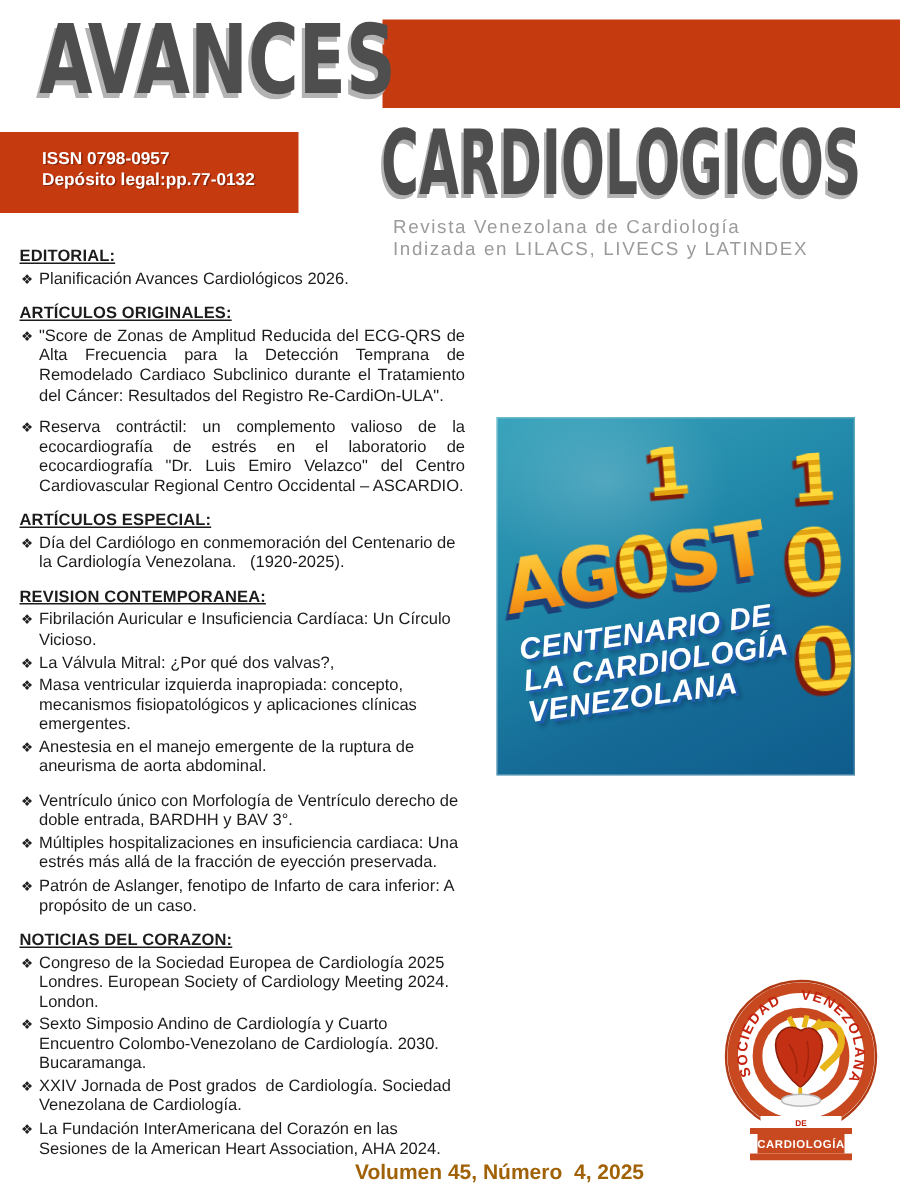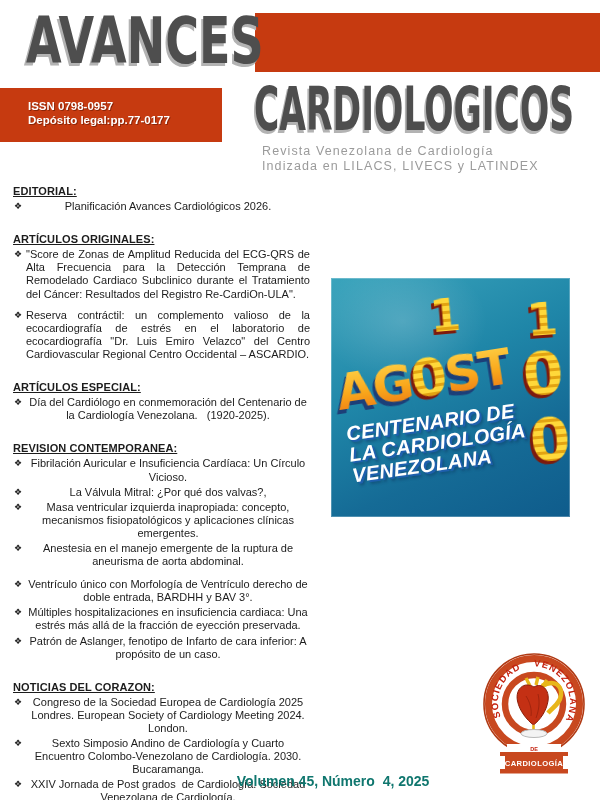--- a/index.html
+++ b/index.html
@@ -5,36 +5,36 @@
   html,body{margin:0;padding:0;}
   body{width:600px;height:800px;background:#ffffff;position:relative;overflow:hidden;
        font-family:"Liberation Sans",sans-serif;color:#1c1c1c;}
   .abs{position:absolute;}
 
   
   .bar-top{left:255px;top:13px;width:345px;height:59px;background:#c63a10;}
   .title-avances{left:26px;top:4px;font-family:"DejaVu Sans",sans-serif;font-weight:bold;
        font-size:64px;color:#4e4e4e;letter-spacing:0px;transform:scaleX(.72);transform-origin:left top;
        text-shadow:-3px 3px 0 #b3b3b3;white-space:nowrap;z-index:2;}
-  .issn-box{left:0;top:88px;width:222px;height:54px;background:#c63a10;color:#ffffff;
+  .issn-box{left:0;top:88px;width:199px;height:54px;background:#c63a10;color:#ffffff;
        font-weight:bold;font-size:11.5px;line-height:14px;padding:11px 0 0 28px;box-sizing:border-box;
        text-shadow:1px 1px 0 rgba(90,20,0,.55);}
   .title-cardio{left:254px;top:74px;font-family:"DejaVu Sans",sans-serif;font-weight:bold;
        font-size:60px;color:#4e4e4e;transform:scaleX(.575);transform-origin:left top;
        text-shadow:-3px 3px 0 #b3b3b3;white-space:nowrap;}
   .subtitle{left:262px;top:144px;width:336px;color:#9b9b9b;
        font-size:12.5px;line-height:14.5px;letter-spacing:1.1px;white-space:nowrap;}
 
   
   .toc{left:13px;top:165px;width:297px;font-size:11px;line-height:13.1px;}
   .sec{margin-bottom:10px;}
-  .sec-title{font-weight:bold;text-decoration:underline;margin-bottom:2px;letter-spacing:.1px;margin-top:20px;}
+  .sec-title{font-weight:bold;text-decoration:underline;margin-bottom:2px;letter-spacing:.1px;}
   .item{position:relative;padding-left:13px;margin-bottom:2px;}
   .blt{position:absolute;left:1px;top:0;font-size:9px;color:#222;}
-  .itx{display:block;white-space:pre-wrap;text-align:center;}
+  .itx{display:block;white-space:pre-wrap;}
   .just .itx{text-align:justify;}
   .gap-b{margin-bottom:8px;}
 
   
   .poster{left:331px;top:278px;width:239px;height:239px;overflow:hidden;
       background:
         radial-gradient(120px 90px at 30% 18%,rgba(255,255,255,.18),rgba(255,255,255,0) 70%),
         linear-gradient(155deg,#3aa4bc 0%,#1f86a8 40%,#156b96 70%,#0f5c8c 100%);
       box-shadow:inset 0 0 0 1px rgba(255,255,255,.25);}
   .ag-line{position:absolute;left:10px;top:84px;transform:rotate(-9deg);transform-origin:left bottom;
@@ -53,32 +53,32 @@
   .d0b{left:192px;top:62px;font-size:58px;transform:rotate(-5deg);}
   .d0c{left:199px;top:128px;font-size:58px;transform:rotate(-5deg);}
   .caption{left:14px;top:146px;transform:rotate(-8deg);transform-origin:left top;
       color:#ffffff;font-weight:bold;font-style:italic;font-size:20px;line-height:21px;
       letter-spacing:.3px;white-space:nowrap;
       text-shadow:2px 2px 0 #1e5fae,3px 4px 3px rgba(10,40,80,.45);}
 
   
   .seal{left:482px;top:652px;width:104px;height:126px;}
   .footer{left:66px;top:773px;width:534px;text-align:center;font-weight:bold;
-      font-size:14px;color:#0f766e;white-space:pre;}
+      font-size:14px;color:#a16207;white-space:pre;}
 </style>
 </head>
 <body>
 
 <div>
 
   <div class="abs bar-top"></div>
   <div class="abs title-avances">AVANCES</div>
   <div class="abs issn-box">
     <div>ISSN 0798-0957</div>
-    <div>Depósito legal:pp.77-0177</div>
+    <div>Depósito legal:pp.77-0132</div>
   </div>
   <div class="abs title-cardio">CARDIOLOGICOS</div>
   <div class="abs subtitle">
     <div>Revista Venezolana de Cardiología</div>
     <div>Indizada en LILACS, LIVECS y LATINDEX</div>
   </div>
 
   <div class="abs toc">
 
     <div class="sec">

